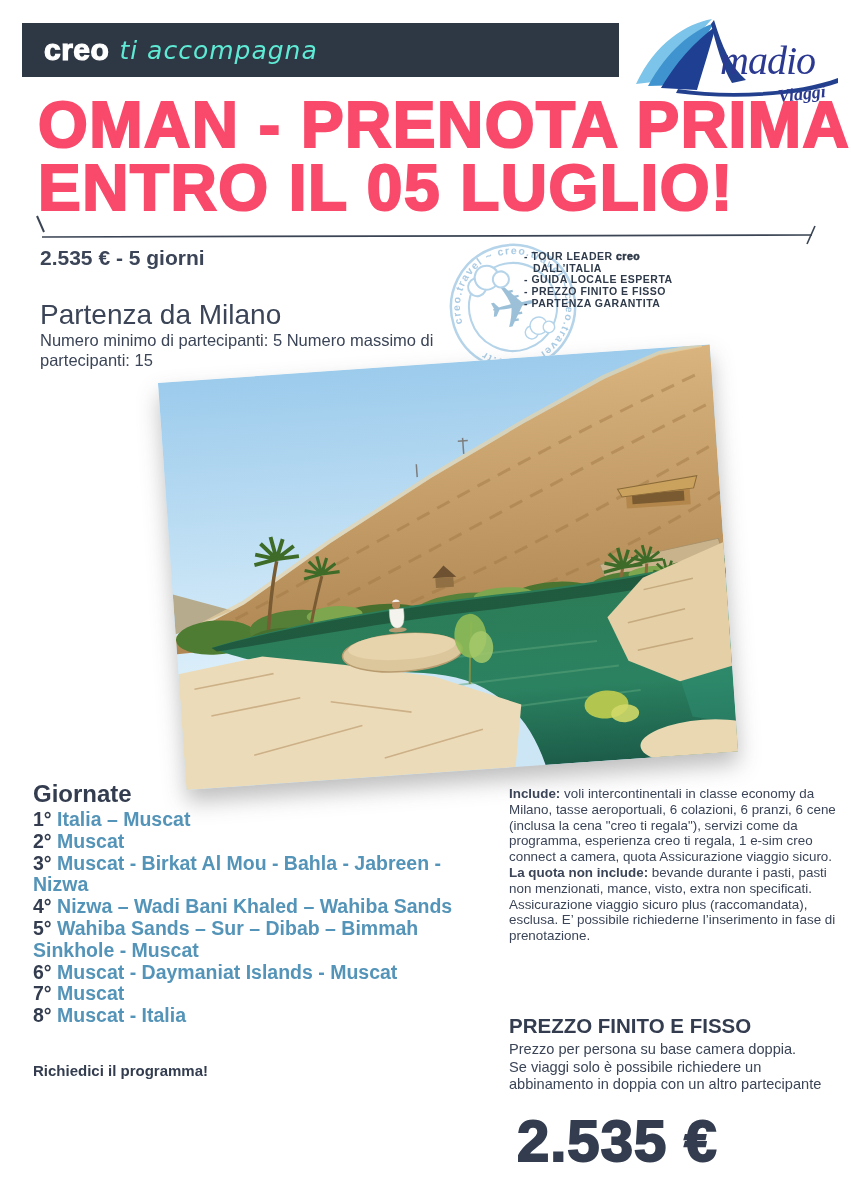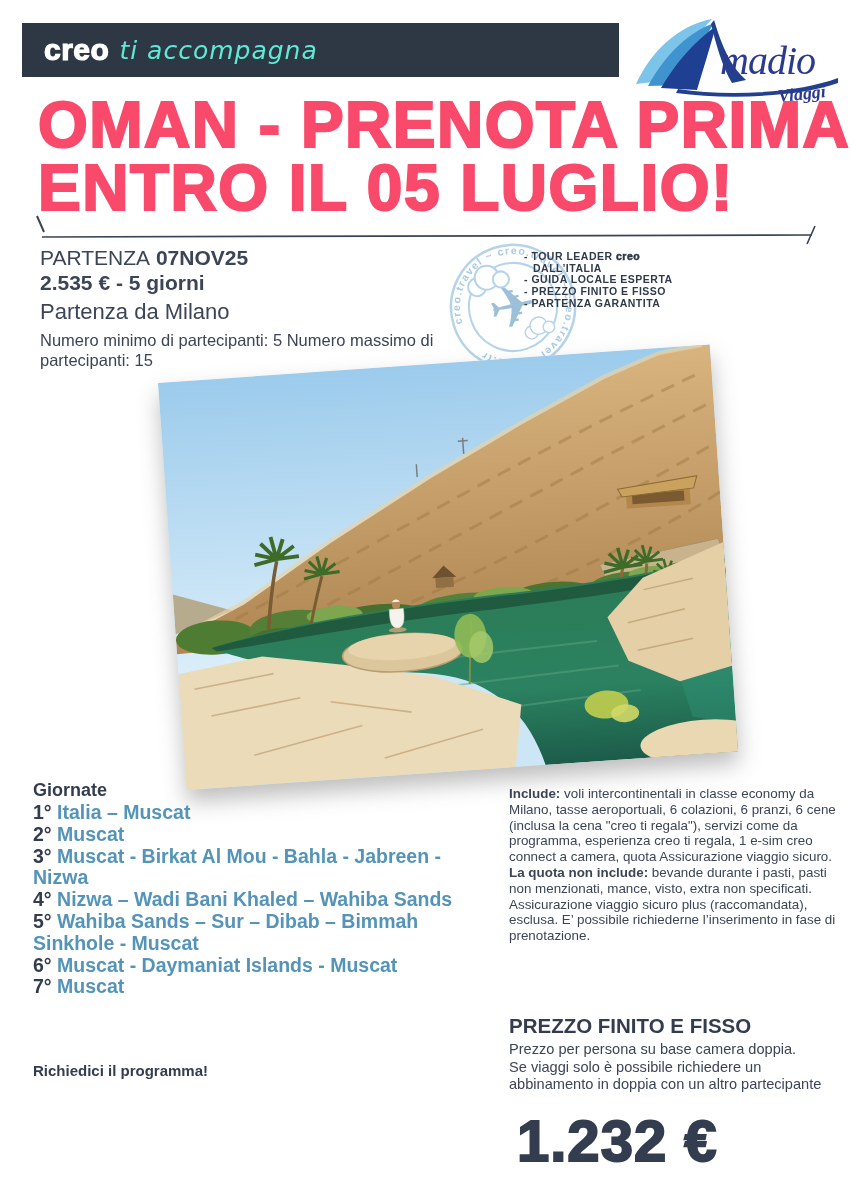--- a/index.html
+++ b/index.html
@@ -15,37 +15,37 @@
   .tagline{color:#5eead4;font-size:25px;font-style:italic;margin-left:10px;
            font-family:"DejaVu Sans",sans-serif;letter-spacing:1px;}
 
   
   .headline{left:38px;top:94px;color:#f94a6b;font-weight:bold;font-size:64px;
             line-height:63px;letter-spacing:1.5px;-webkit-text-stroke:2.2px #f94a6b;}
 
   
   .dep{left:40px;top:245px;font-size:21px;color:#3b4557;line-height:25px;}
   .dep .bold{font-weight:bold;}
-  .dep-city{left:40px;top:299px;font-size:22px;color:#3b4557;}
+  .dep-city{left:40px;top:299px;font-size:28px;color:#3b4557;}
   .dep-participants{left:40px;top:330px;font-size:16.5px;line-height:20px;
                     color:#3b4557;white-space:pre-line;}
 
   
   .features{left:524px;top:251px;font-size:10.5px;font-weight:bold;color:#2f3a4a;
             line-height:11.7px;letter-spacing:.5px;}
   .features .indent{padding-left:9px;}
   .features .brand-sm{font-weight:bold;-webkit-text-stroke:.5px #2f3a4a;}
 
   
   .photo{left:158px;top:383px;width:553px;height:408px;transform:rotate(-4deg);
          transform-origin:0 0;box-shadow:0 12px 22px rgba(70,70,70,.35);overflow:hidden;background:#cde6f5;}
 
   
   .giornate{left:33px;top:780px;width:472px;}
-  .giornate h3{margin:0 0 1px 0;font-size:18px;color:#333d4f;}
+  .giornate h3{margin:0 0 1px 0;font-size:24px;color:#333d4f;}
   .day{font-size:19.5px;font-weight:bold;line-height:21.8px;}
   .daynum{color:#333d4f;}
   .route{color:#5494b8;white-space:pre-line;}
   .cta{left:33px;top:1062px;font-size:15px;font-weight:bold;color:#333d4f;}
 
   
   .incl{left:509px;top:786px;width:338px;font-size:13.4px;line-height:15.8px;color:#3b4557;}
   .incl p{margin:0;}
   .incl .lead{font-weight:bold;text-align:center;}
   .incl .flow{white-space:pre-line;}
@@ -82,21 +82,20 @@
     <div>ENTRO IL 05 LUGLIO!</div>
   </div>
 
   <svg class="abs" style="left:28px;top:206px;" width="795" height="42" viewBox="0 0 795 42">
     <line x1="14" y1="31" x2="784" y2="29" stroke="#3a4454" stroke-width="1.7"></line>
     <line x1="9" y1="10" x2="16" y2="26" stroke="#3a4454" stroke-width="2"></line>
     <line x1="787" y1="20" x2="779" y2="38" stroke="#3a4454" stroke-width="1.6"></line>
   </svg>
 
   <div class="abs dep">
-    <div><span>PARTENZA</span>&nbsp;<span class="bold">07NOV25</span></div>
     <div class="bold">2.535 € - 5 giorni</div>
   </div>
   <div class="abs dep-city">Partenza da Milano</div>
   <div class="abs dep-participants">Numero minimo di partecipanti: 5 Numero massimo di
 partecipanti: 15</div>
 
   <svg class="abs" style="left:423px;top:217px;" width="180" height="180" viewBox="0 0 180 180">
     <g transform="rotate(-18 90 90)">
       <circle cx="90" cy="90" r="62" fill="none" stroke="#b5d4ea" stroke-width="2.5"></circle>
       <circle cx="90" cy="90" r="44" fill="none" stroke="#b5d4ea" stroke-width="2"></circle>
@@ -255,29 +254,30 @@
     <h3>Giornate</h3>
     <div class="day"><span class="daynum">1°</span> <span class="route">Italia – Muscat</span></div>
     <div class="day"><span class="daynum">2°</span> <span class="route">Muscat</span></div>
     <div class="day"><span class="daynum">3°</span> <span class="route">Muscat - Birkat Al Mou - Bahla - Jabreen -
 Nizwa</span></div>
     <div class="day"><span class="daynum">4°</span> <span class="route">Nizwa – Wadi Bani Khaled – Wahiba Sands</span></div>
     <div class="day"><span class="daynum">5°</span> <span class="route">Wahiba Sands – Sur – Dibab – Bimmah
 Sinkhole - Muscat</span></div>
     <div class="day"><span class="daynum">6°</span> <span class="route">Muscat - Daymaniat Islands - Muscat</span></div>
     <div class="day"><span class="daynum">7°</span> <span class="route">Muscat</span></div>
+    <div class="day"><span class="daynum">8°</span> <span class="route">Muscat - Italia</span></div>
   </div>
   <div class="abs cta">Richiedici il programma!</div>
 
   <div class="abs incl">
     <p class="flow"><span class="lead">Include:</span><span> voli intercontinentali in classe economy da Milano, tasse aeroportuali, 6 colazioni, 6 pranzi, 6 cene
 (inclusa la cena "creo ti regala"), servizi come da programma, esperienza creo ti regala, 1 e-sim creo connect a camera, quota Assicurazione viaggio sicuro.</span></p>
     <p class="flow"><span class="lead">La quota non include:</span><span> bevande durante i pasti, pasti non menzionati, mance, visto, extra non specificati. Assicurazione viaggio sicuro plus (raccomandata), esclusa. E’ possibile richiederne l’inserimento in fase di prenotazione.</span></p>
   </div>
 
   <div class="abs pricebox">
     <h3>PREZZO FINITO E FISSO</h3>
     <div class="body">Prezzo per persona su base camera doppia.
 Se viaggi solo è possibile richiedere un abbinamento in doppia con un altro partecipante</div>
-    <div class="big-price">1.232 €</div>
+    <div class="big-price">2.535 €</div>
   </div>
 
 </div>
 
 </body></html>

